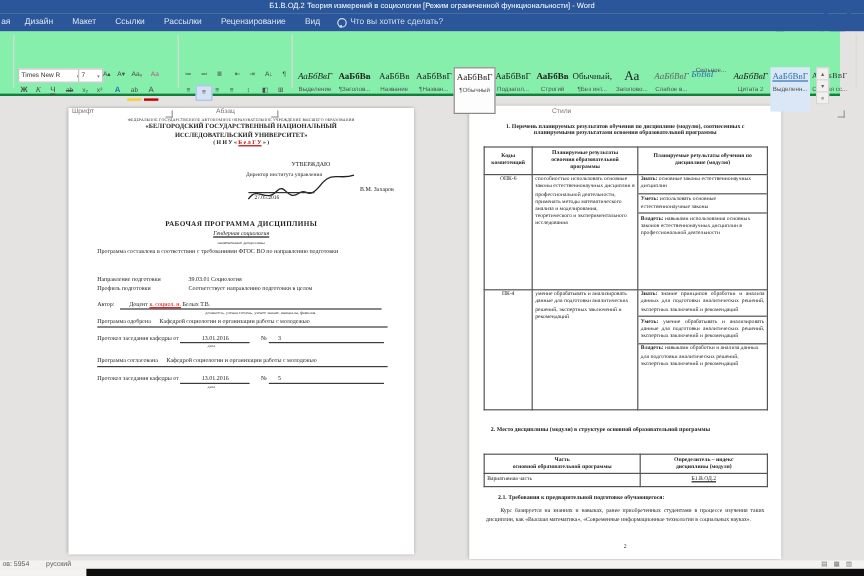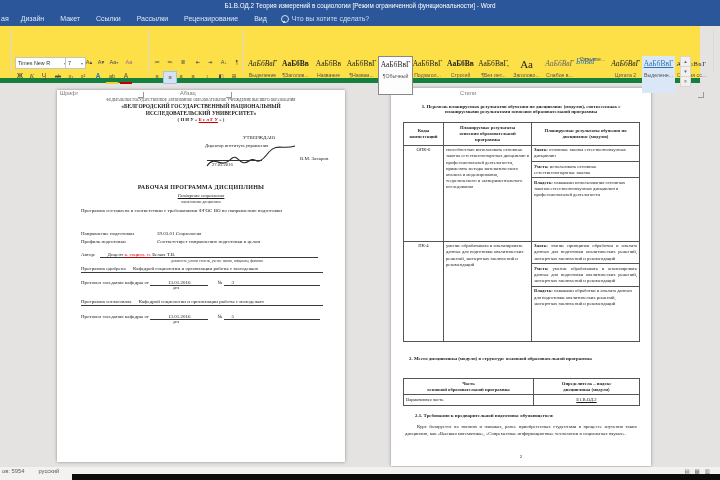--- a/index.html
+++ b/index.html
@@ -15,21 +15,21 @@
     radial-gradient(circle at 70px 20px, transparent 5px,#2a5190 5px 7px,transparent 7px),
     radial-gradient(circle at 105px 23px,#26518f 3px,transparent 4px)}
   
   .tabs{position:absolute;left:0;top:11px;width:720px;height:15px;background:#2b579a;display:flex;align-items:center;z-index:5}
   .tab{color:#dce6f5;font-size:7px;padding:0 8px;line-height:15px;white-space:nowrap}
   .tab.frag{padding:0 4px 0 1px}
   .tellme{display:flex;align-items:center;color:#cfdcf0;font-size:7px;margin-left:6px;white-space:nowrap}
   .bulb{width:6px;height:6px;border:1px solid #cfdcf0;border-radius:50%;margin-right:3px;position:relative}
   .bulb:after{content:"";position:absolute;left:1.5px;top:5.5px;width:2px;height:1.5px;background:#cfdcf0}
   
-  .ribbon{position:absolute;left:0;top:26px;width:700px;height:52px;background:#fde047;border-bottom:5px solid #15803d;z-index:3}
+  .ribbon{position:absolute;left:0;top:26px;width:700px;height:52px;background:#86efac;border-bottom:2px solid #15803d;z-index:3}
   .gsep{position:absolute;top:3px;height:44px;width:1px;background:#dcdad8}
   .glabel{position:absolute;top:64px;font-size:5.6px;color:#7a7874;white-space:nowrap}
   .dl{position:absolute;top:66px;width:5px;height:5px;border-right:1px solid #9a9896;border-bottom:1px solid #9a9896}
   .combo{position:absolute;top:31px;height:10px;background:#fff;border:1px solid #c6c4c2;display:flex;align-items:center;
          font-size:5.4px;color:#333;padding:0 2px;white-space:nowrap}
   .combo .dd{margin-left:auto;font-size:4px;color:#777}
   .ib{position:absolute;width:12px;height:11px;display:flex;align-items:center;justify-content:center;
       font-size:6.5px;color:#4a4a4a;line-height:1}
   .ib.small{font-size:5.5px}
   .ib.active{background:#d5e2f3;border:1px solid #a8c3e8}
@@ -172,21 +172,21 @@
     </div>
   <div class="card" style="left:411px">
       <div class="pv">АаБбВвГ</div>
       <div class="lb">Подзагол...</div>
     </div>
   <div class="card" style="left:444px">
       <div class="pv b">АаБбВв</div>
       <div class="lb">Строгий</div>
     </div>
   <div class="card" style="left:477px">
-      <div class="pv">АаБбВвГ,</div>
+      <div class="pv">Обычный,</div>
       <div class="lb">¶Без инт...</div>
     </div>
   <div class="card" style="left:510px">
       <div class="pv big">Аа</div>
       <div class="lb">Заголово...</div>
     </div>
   <div class="card" style="left:543px">
       <div class="pv i" style="color:#666">АаБбВвГ</div>
       <div class="lb">Слабое в...</div>
     </div>

